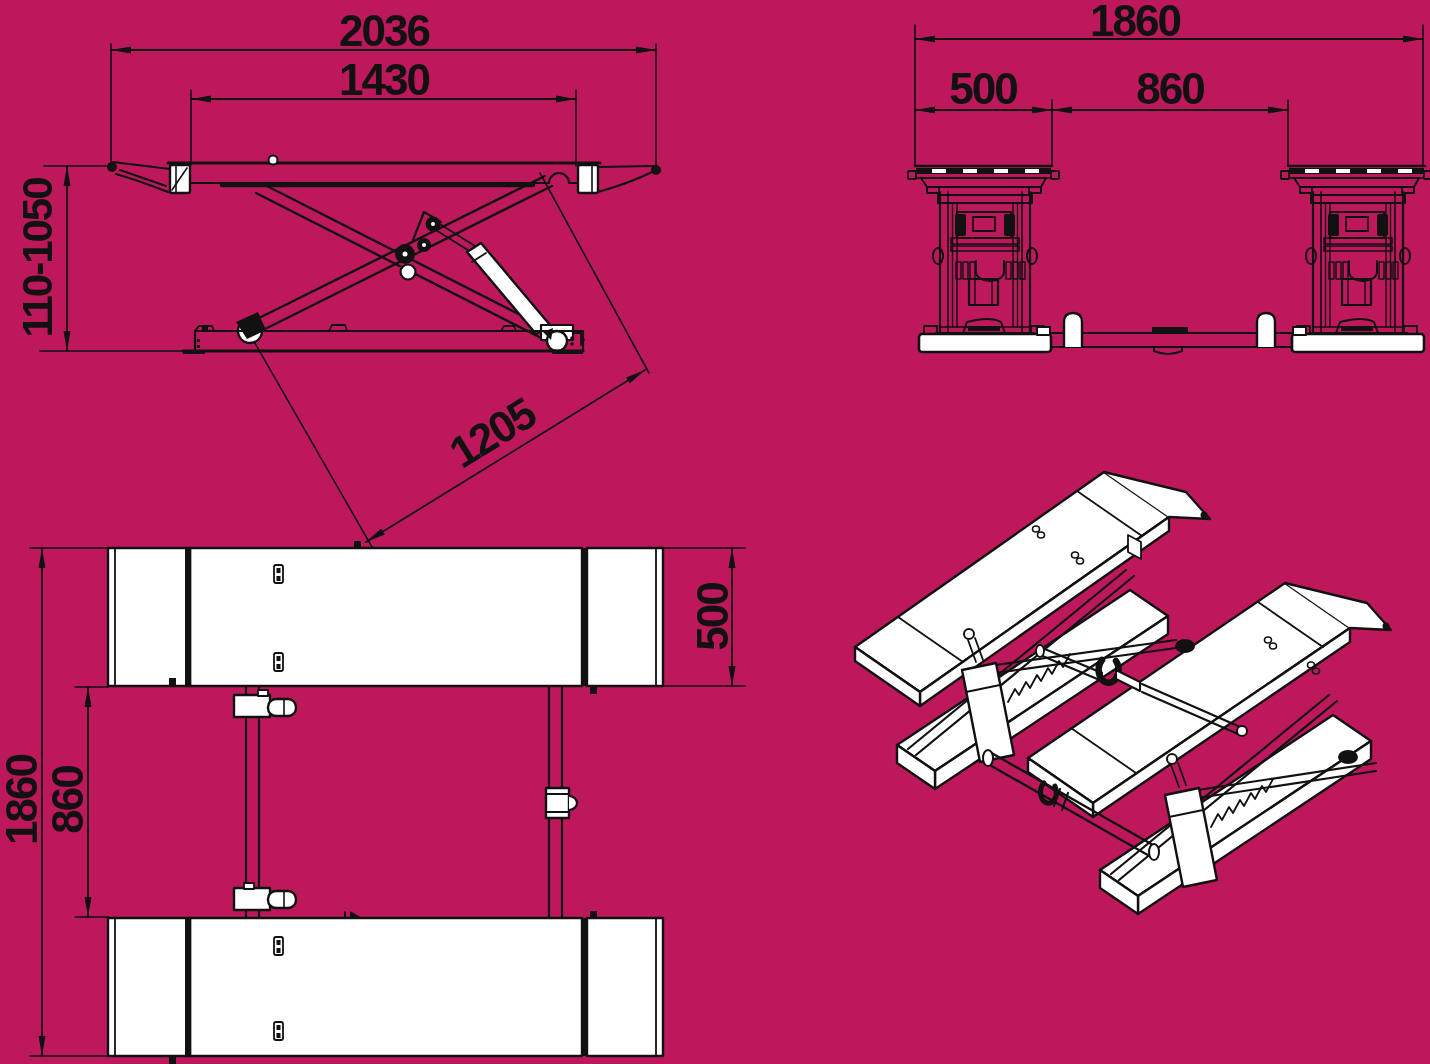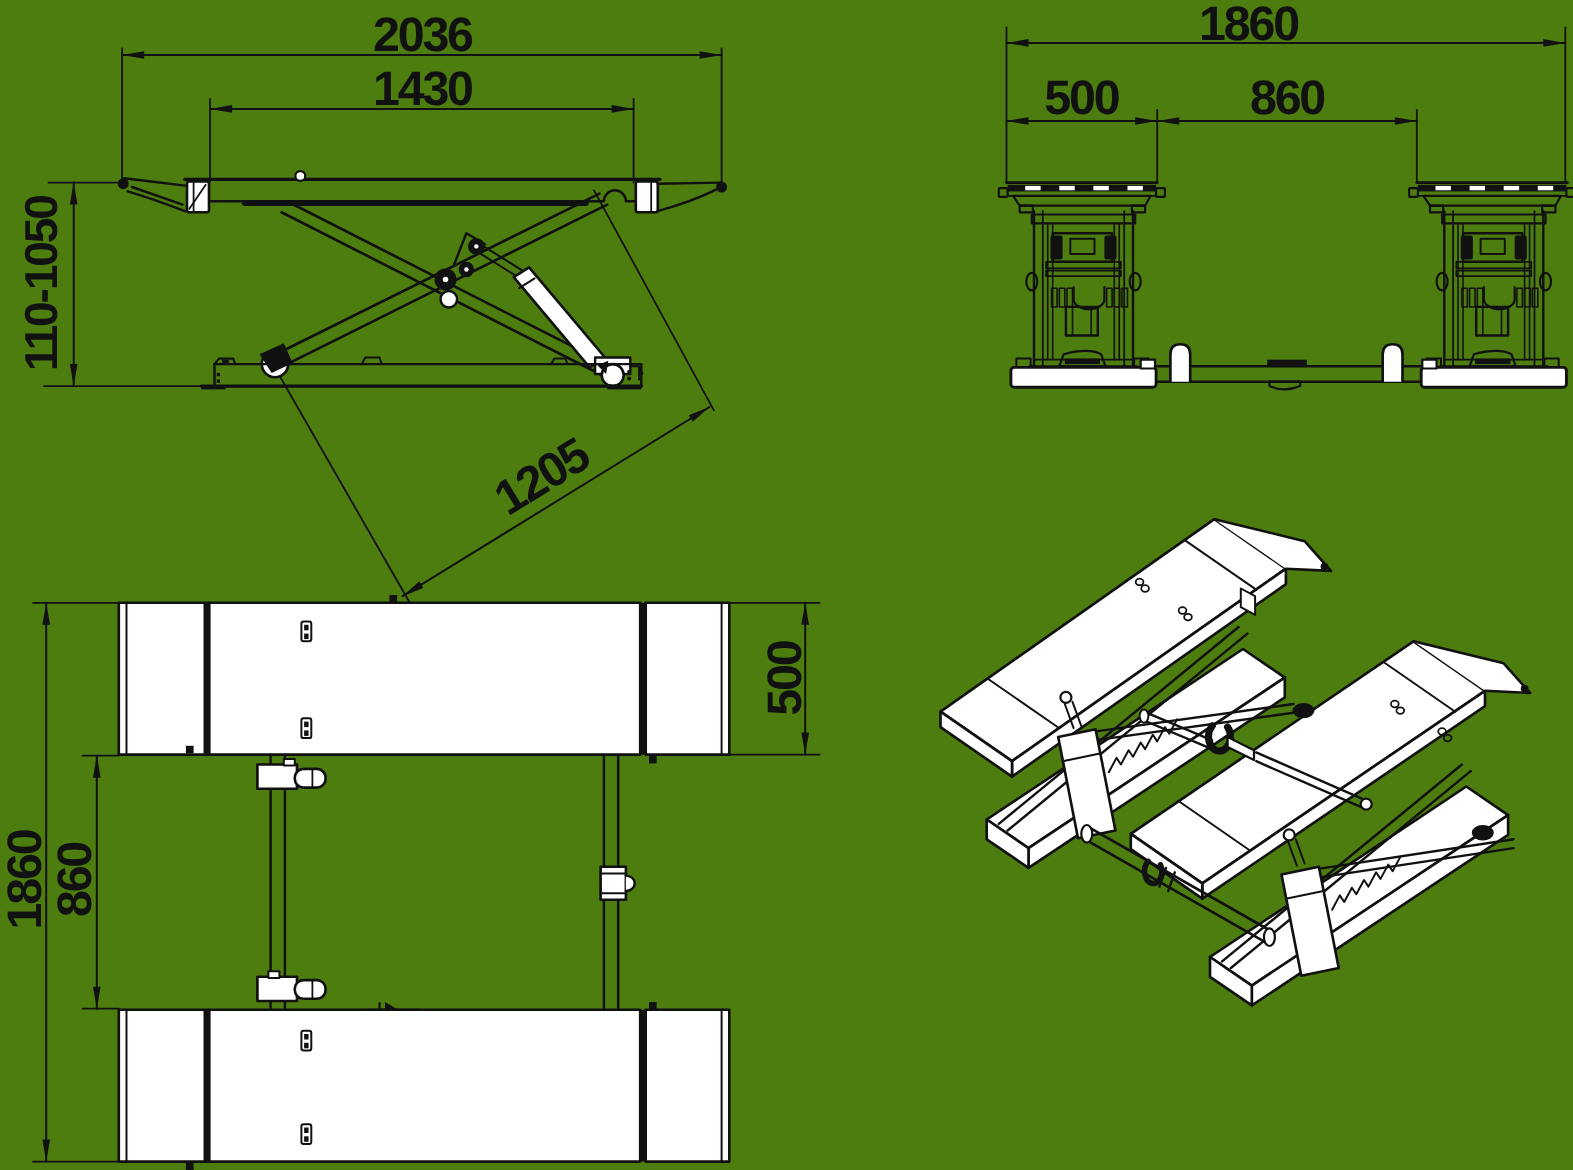--- a/index.html
+++ b/index.html
@@ -1,16 +1,16 @@
 <!DOCTYPE html>
 <html><head>
 <meta charset="utf-8">
 <style>
   html,body{margin:0;padding:0;background:#fff;}
-  #stage{position:relative;width:1430px;height:1064px;background:#4d7c0f;overflow:hidden;}
+  #stage{position:relative;width:1430px;height:1064px;background:#be185d;overflow:hidden;}
   svg{display:block;}
   text.dim{font-family:"Liberation Sans",sans-serif;font-weight:bold;fill:#111;letter-spacing:-2px;}
   .big{font-size:44px;}
   .mid{font-size:42px;}
   line,path,rect,circle,ellipse{vector-effect:none;}
 </style>
 </head>
 <body>
 
 <div id="stage">

